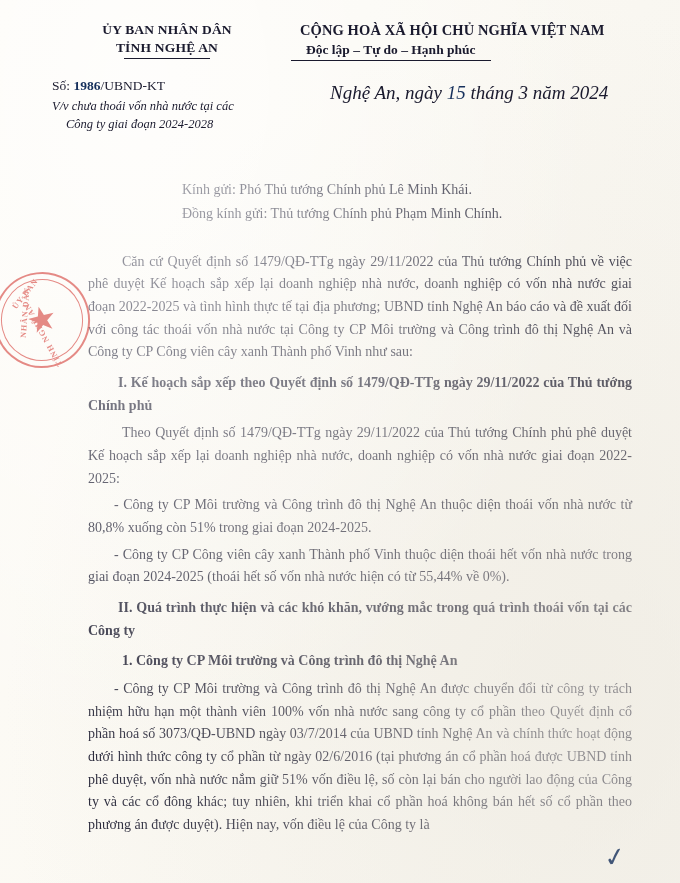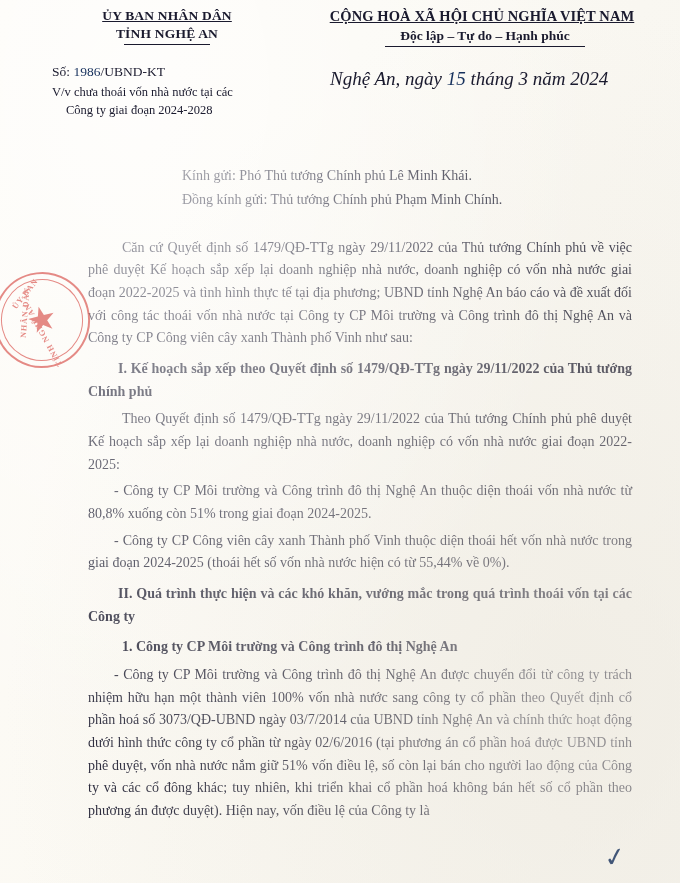--- a/index.html
+++ b/index.html
@@ -29,32 +29,30 @@
     position: absolute;
     left: 0; top: 0; right: 0; bottom: 0;
     background:
       radial-gradient(ellipse at 20% 10%, rgba(255,255,255,0.7), rgba(255,255,255,0) 60%),
       radial-gradient(ellipse at 85% 80%, rgba(236,232,222,0.6), rgba(255,255,255,0) 70%);
     pointer-events: none;
   }
   .header {
     position: relative;
     display: flex;
-    padding-top: 8px;
-    text-decoration: underline;
+    padding-top: 22px;
   }
   .hdr-left {
     width: 300px;
     text-align: center;
     padding-left: 34px;
     box-sizing: border-box;
   }
   .hdr-right {
     flex: 1;
-    text-align: center;
     padding-right: 16px;
     box-sizing: border-box;
   }
   .org-line1 {
     font-size: 13.5px;
     font-weight: bold;
     letter-spacing: 0.2px;
   }
   .org-line2 {
     font-size: 13.5px;
@@ -113,30 +111,31 @@
     font-size: 19px;
     font-style: italic;
     padding-left: 10px;
     padding-top: 4px;
   }
   .so-line {
     font-size: 13.5px;
     white-space: nowrap;
   }
   .so-num {
-    font-weight: normal;
+    font-weight: bold;
     display: inline-block;
     position: relative;
     color: #16305c;
   }
   .vv-line {
     font-size: 12.5px;
     line-height: 1.45;
     margin-top: 3px;
     max-width: 230px;
+    font-style: italic;
   }
   .vv-line .l2 {
     display: block;
     padding-left: 14px;
   }
   .handwrite {
     color: #16305c;
     font-family: "Liberation Serif", serif;
   }
   .recipients {

